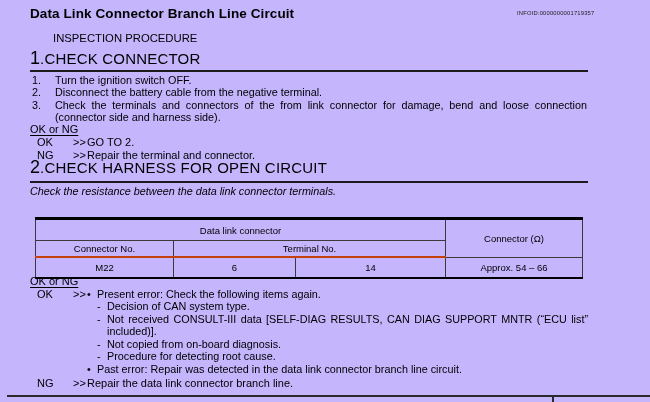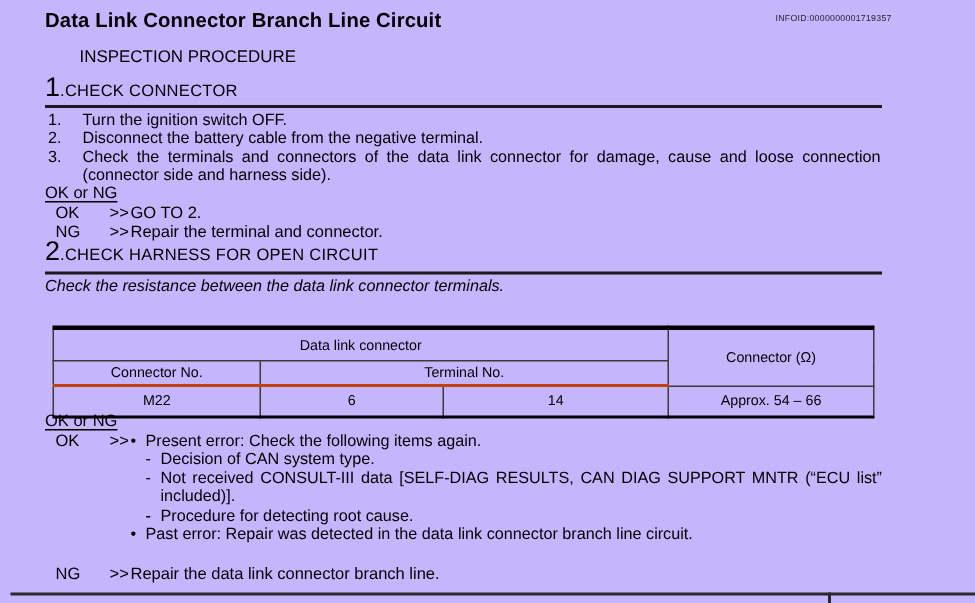--- a/index.html
+++ b/index.html
@@ -12,21 +12,21 @@
 
   .title { top:6px; left:30px; font-size:13.5px; font-weight:bold; letter-spacing:.1px; }
   .infoid { top:10px; left:517px; font-size:5.8px; color:#222; letter-spacing:.2px; }
 
   .proc-heading { top:32px; left:30px; font-size:11.3px;margin-left:23px; }
 
   .step-head { display:flex; align-items:baseline; left:30px; }
   .step-head.s1 { top:49px; }
   .step-head.s2 { top:158px; }
   .step-num { font-size:18px; line-height:18px; font-weight:400; }
-  .step-title { font-size:11px; letter-spacing:.2px; }
+  .step-title { font-size:15px; letter-spacing:.2px; }
 
   .rule { left:30px; width:558px; background:#1b1b1b; }
   .rule.r1 { top:70px; height:2px; }
   .rule.r2 { top:181px; height:1.8px; }
 
   .step-list { top:74px; left:30px; width:557px; }
   .li { position:relative; padding-left:25px; font-size:10.8px; line-height:12.4px; text-align:justify; }
   .li-num { position:absolute; left:2px; top:0; }
 
   .okng { font-size:11px; text-decoration:underline; text-underline-offset:1.5px; left:30px;text-align:center; }
@@ -79,21 +79,21 @@
     <div class="li">
       <span class="li-num">1.</span>
       <span>Turn the ignition switch OFF.</span>
     </div>
     <div class="li">
       <span class="li-num">2.</span>
       <span>Disconnect the battery cable from the negative terminal.</span>
     </div>
     <div class="li">
       <span class="li-num">3.</span>
-      <span>Check the terminals and connectors of the data link connector for damage, cause and loose connection (connector side and harness side).</span>
+      <span>Check the terminals and connectors of the from link connector for damage, bend and loose connection (connector side and harness side).</span>
     </div>
   </div>
 
   <div class="abs okng k1">OK or NG</div>
 
   <div class="abs res-list">
     <div class="res-row">
       <span>OK</span>
       <span>&gt;&gt;</span>
       <span>GO TO 2.</span>
@@ -151,20 +151,21 @@
     <div class="b2">
       <span class="marker">-</span>
       <span>Decision of CAN system type.</span>
     </div>
     <div class="b2">
       <span class="marker">-</span>
       <span>Not received CONSULT-III data [SELF-DIAG RESULTS, CAN DIAG SUPPORT MNTR (“ECU list” included)].</span>
     </div>
     <div class="b2">
       <span class="marker">-</span>
+      <span>Not copied from on-board diagnosis.</span>
     </div>
     <div class="b2">
       <span class="marker">-</span>
       <span>Procedure for detecting root cause.</span>
     </div>
     <div class="b1">
       <span class="marker">•</span>
       <span>Past error: Repair was detected in the data link connector branch line circuit.</span>
     </div>
   </div>

